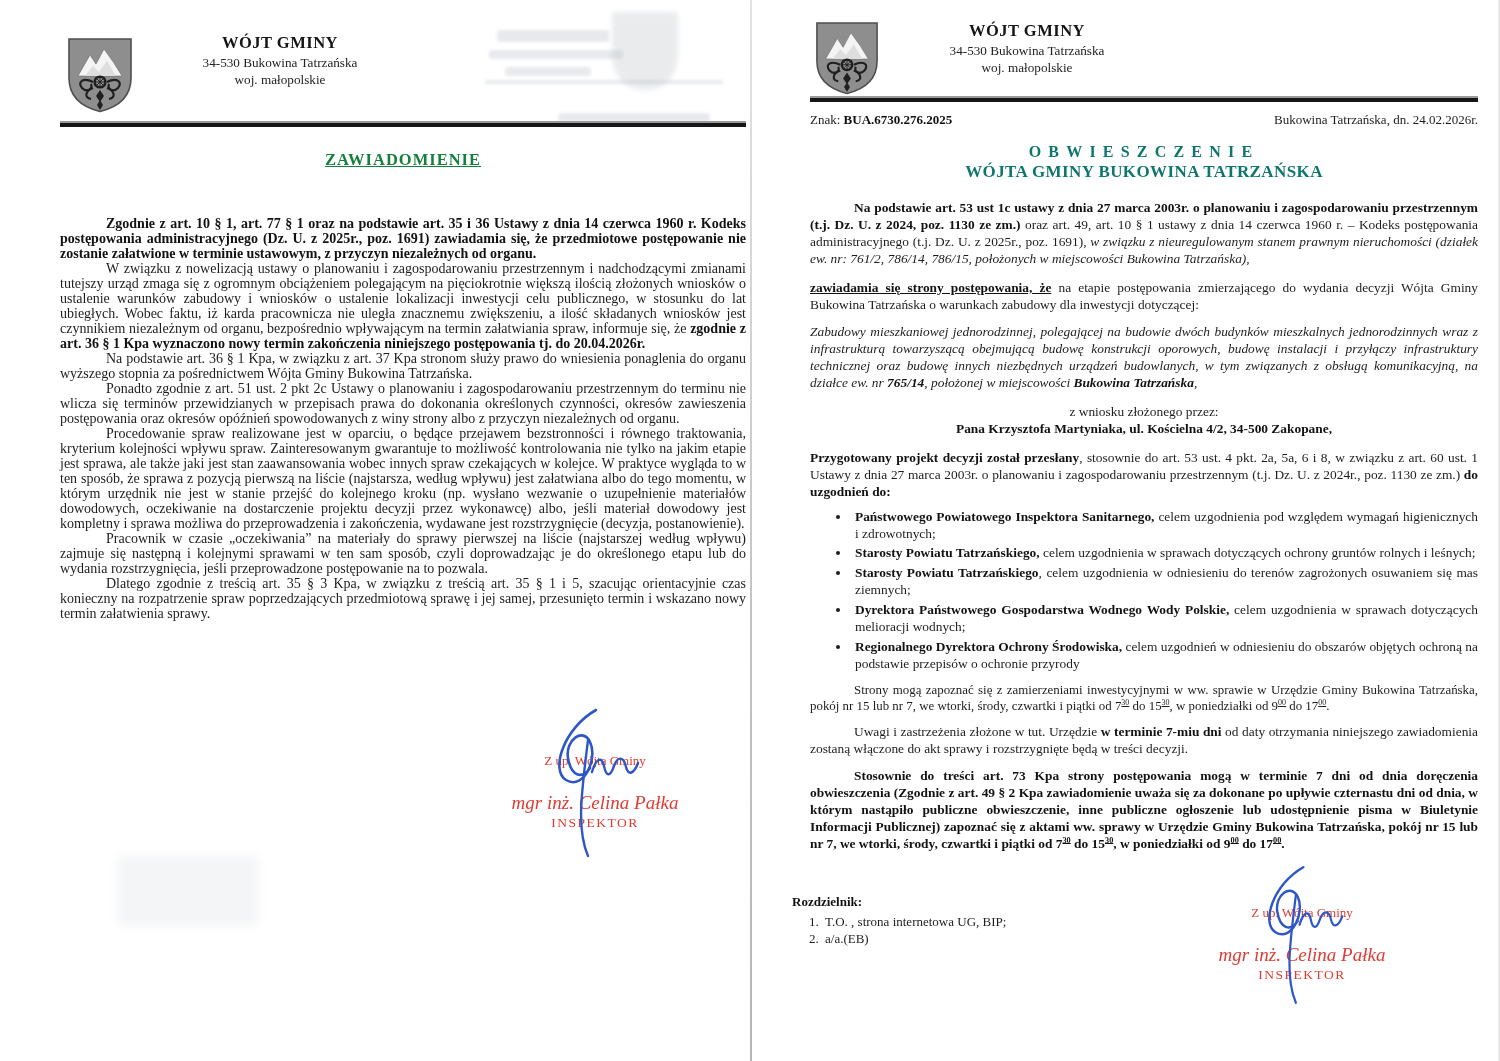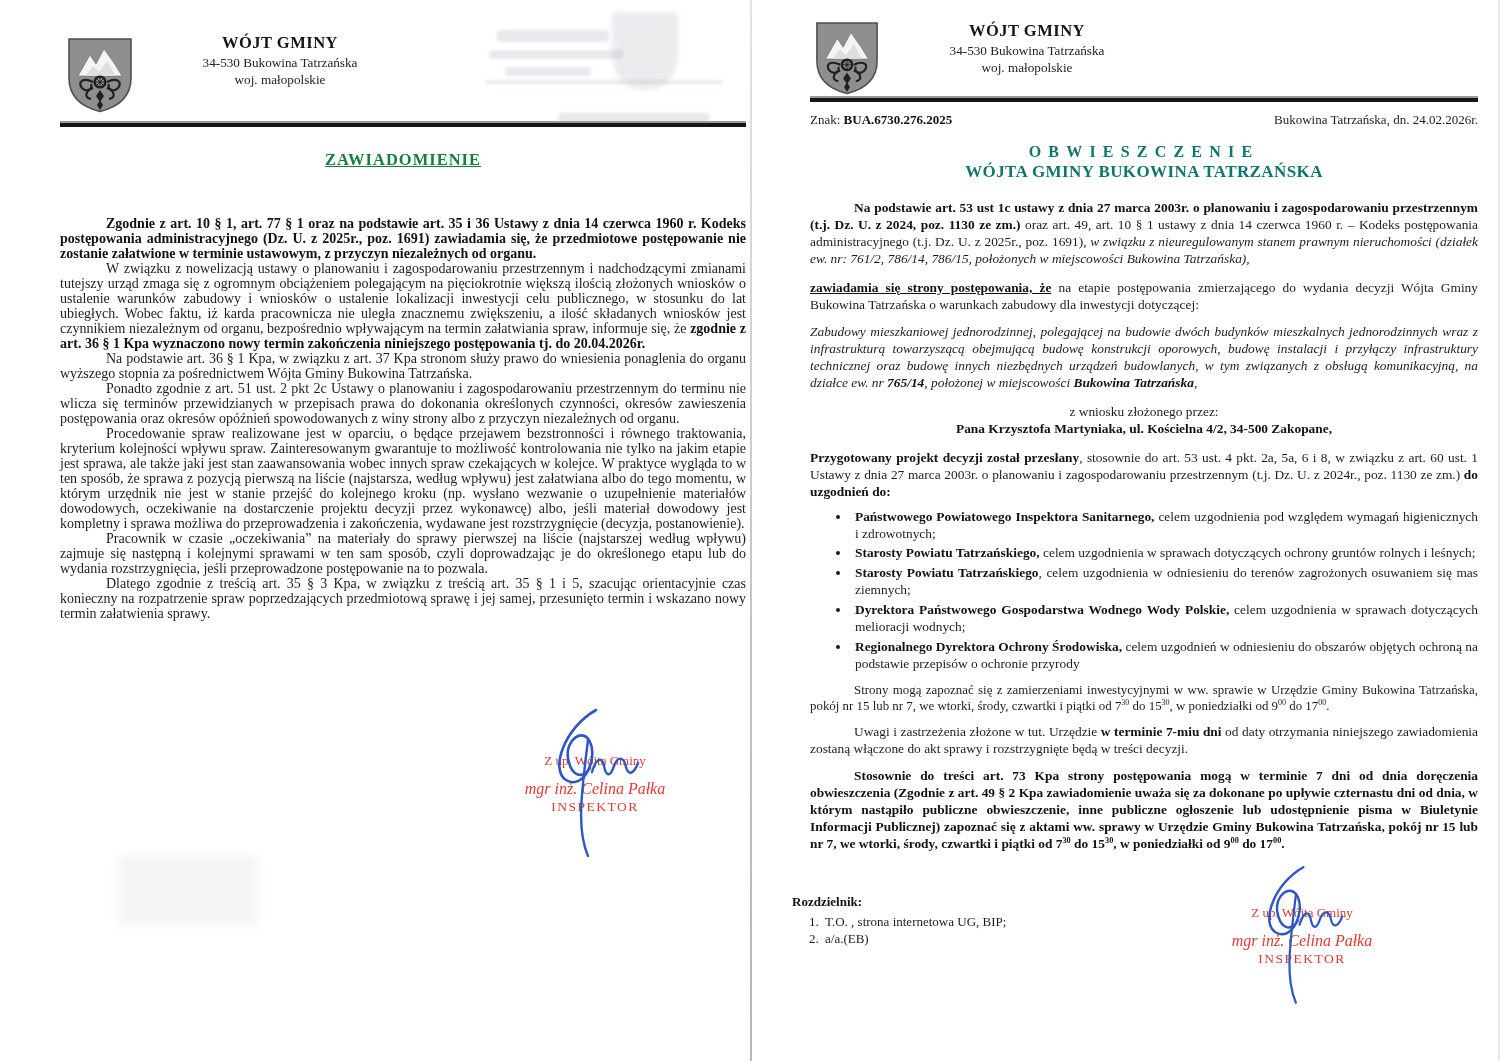--- a/index.html
+++ b/index.html
@@ -24,21 +24,21 @@
 
   
   p{margin:0;}
   .b{font-weight:bold;color:#121212;}
   .i{font-style:italic;}
   .bi{font-weight:bold;font-style:italic;color:#121212;}
   .u{text-decoration:underline;}
   .j{text-align:justify;}
   .center{text-align:center;}
   .ind{text-indent:46px;}
-  .sup{vertical-align:super;font-size:0.62em;line-height:0;}
+  .sup{vertical-align:super;font-size:0.62em;line-height:0;text-decoration:underline;}
 
   
   .lp-title{position:absolute;left:60px;top:150px;width:686px;text-align:center;
     font-weight:bold;font-size:16.5px;letter-spacing:1px;text-decoration:underline;color:#15803d;}
   .lp-body{position:absolute;left:60px;top:216px;width:686px;
     font-size:14px;line-height:15px;}
   .lp-heading{margin-top:13px;font-size:14px;text-decoration:underline;color:#161616;}
 
   
   .rp-znak{position:absolute;left:58px;top:112px;width:668px;display:flex;
@@ -54,21 +54,21 @@
   .small-note{font-size:12.9px;line-height:16.2px;}
 
   
   .rozdzielnik{position:absolute;left:40px;top:893px;width:400px;font-size:13px;line-height:17px;}
   .rozdzielnik ol{margin:3px 0 0 0;padding:0 0 0 30px;}
   .rozdzielnik li{padding-left:3px;}
 
   
   .stamp{position:absolute;width:190px;text-align:center;color:#e03a31;}
   .stamp .s1{font-size:13px;}
-  .stamp .s2{font-size:16px;font-style:italic;margin-top:11px;}
+  .stamp .s2{font-size:19px;font-style:italic;margin-top:23px;}
   .stamp .s3{font-size:13.5px;letter-spacing:1.5px;margin-top:1px;}
   .sig-svg{position:absolute;}
 
   
   .ghost{position:absolute;opacity:0.30;filter:blur(1.5px);background:#b3bac2;border-radius:3px;}
   .ghost-shield{border-radius:4px 4px 45% 45%;opacity:0.28;filter:blur(2.5px);}
   .ghost-blob{opacity:0.14;filter:blur(4px);}
 </style>
 </head>
 <body>

